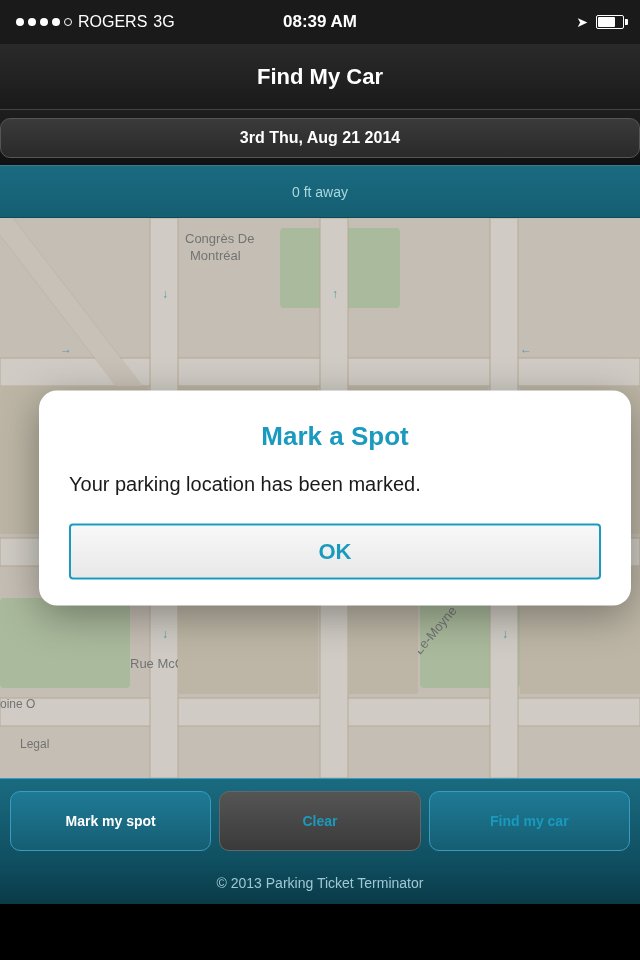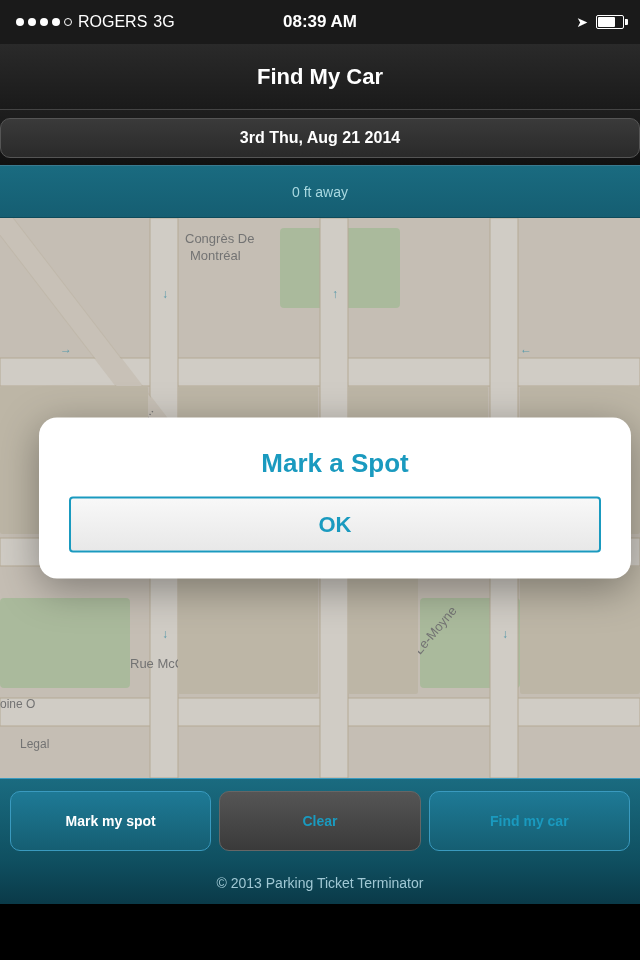--- a/index.html
+++ b/index.html
@@ -371,20 +371,21 @@
     <rect x="520" y="168" width="120" height="148" fill="#ded6c4" rx="2"></rect>
     <rect x="520" y="348" width="120" height="128" fill="#ded6c4" rx="2"></rect>
   </svg>
 
   
   <div class="map-overlay"></div>
 
   
   <div class="dialog">
     <div class="dialog-title">Mark a Spot</div>
+    <div class="dialog-message">Your parking location has been marked.</div>
     <button class="dialog-ok-btn">OK</button>
   </div>
 </div>
 
 <div class="bottom-toolbar">
   <div class="toolbar-btn mark">Mark my spot</div>
   <div class="toolbar-btn clear">Clear</div>
   <div class="toolbar-btn find">Find my car</div>
 </div>
 

